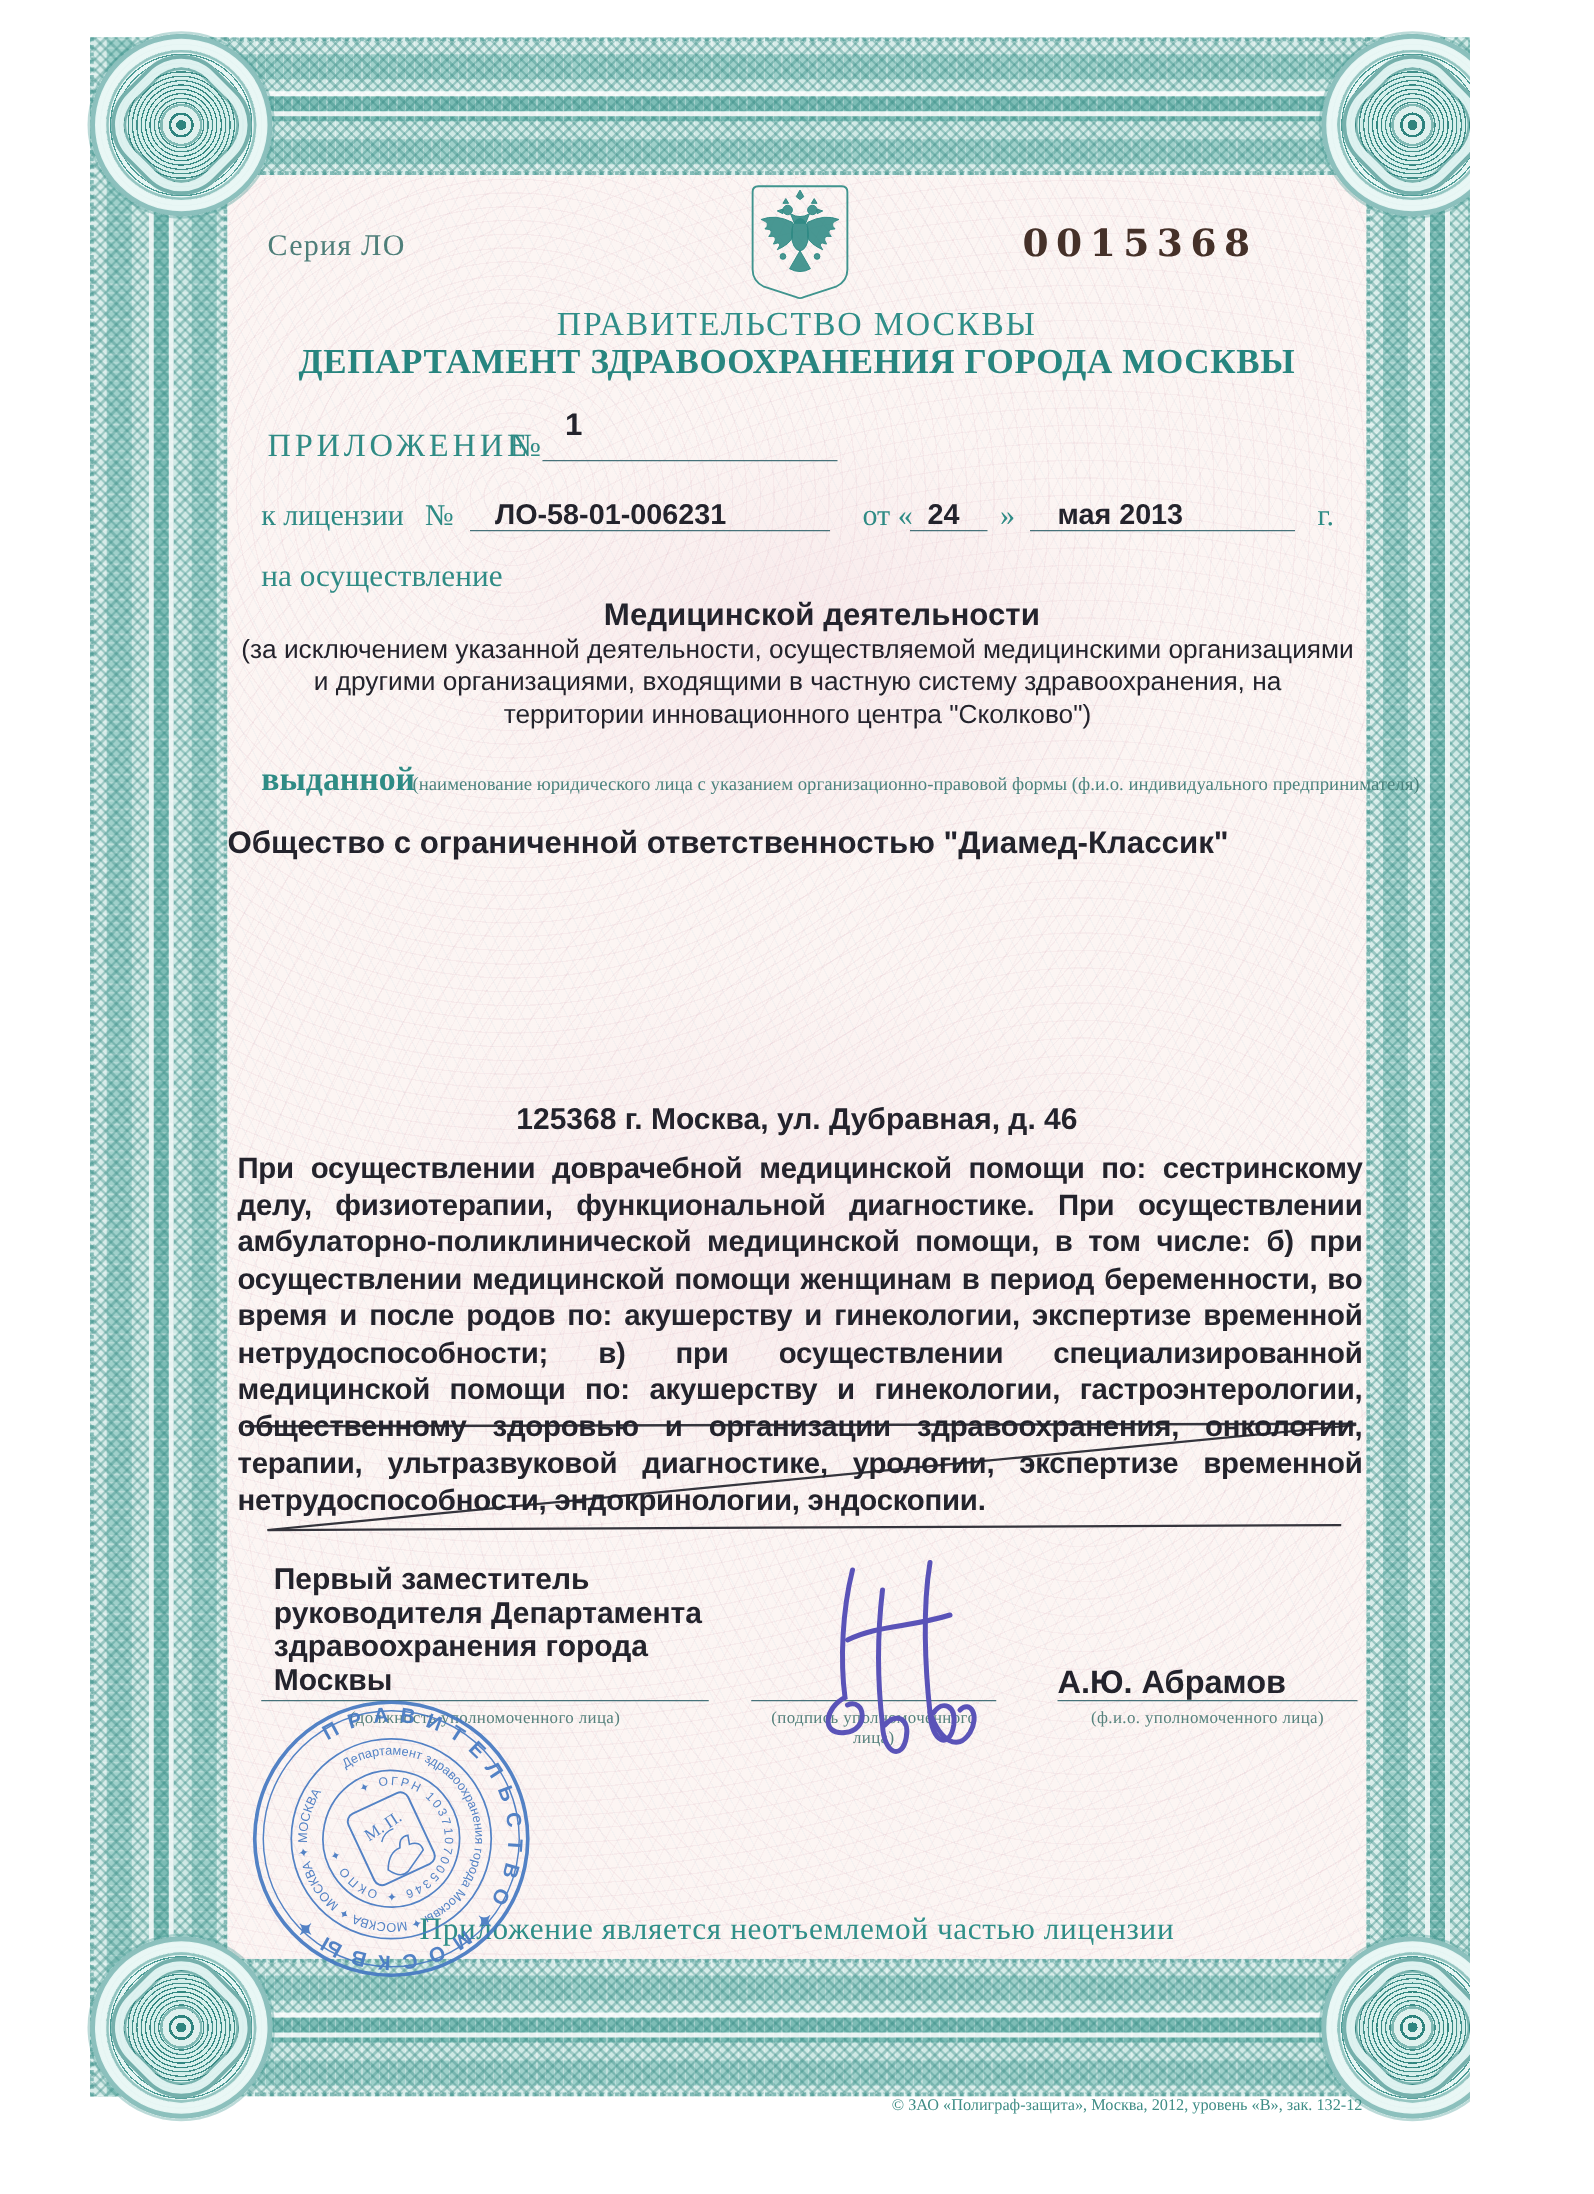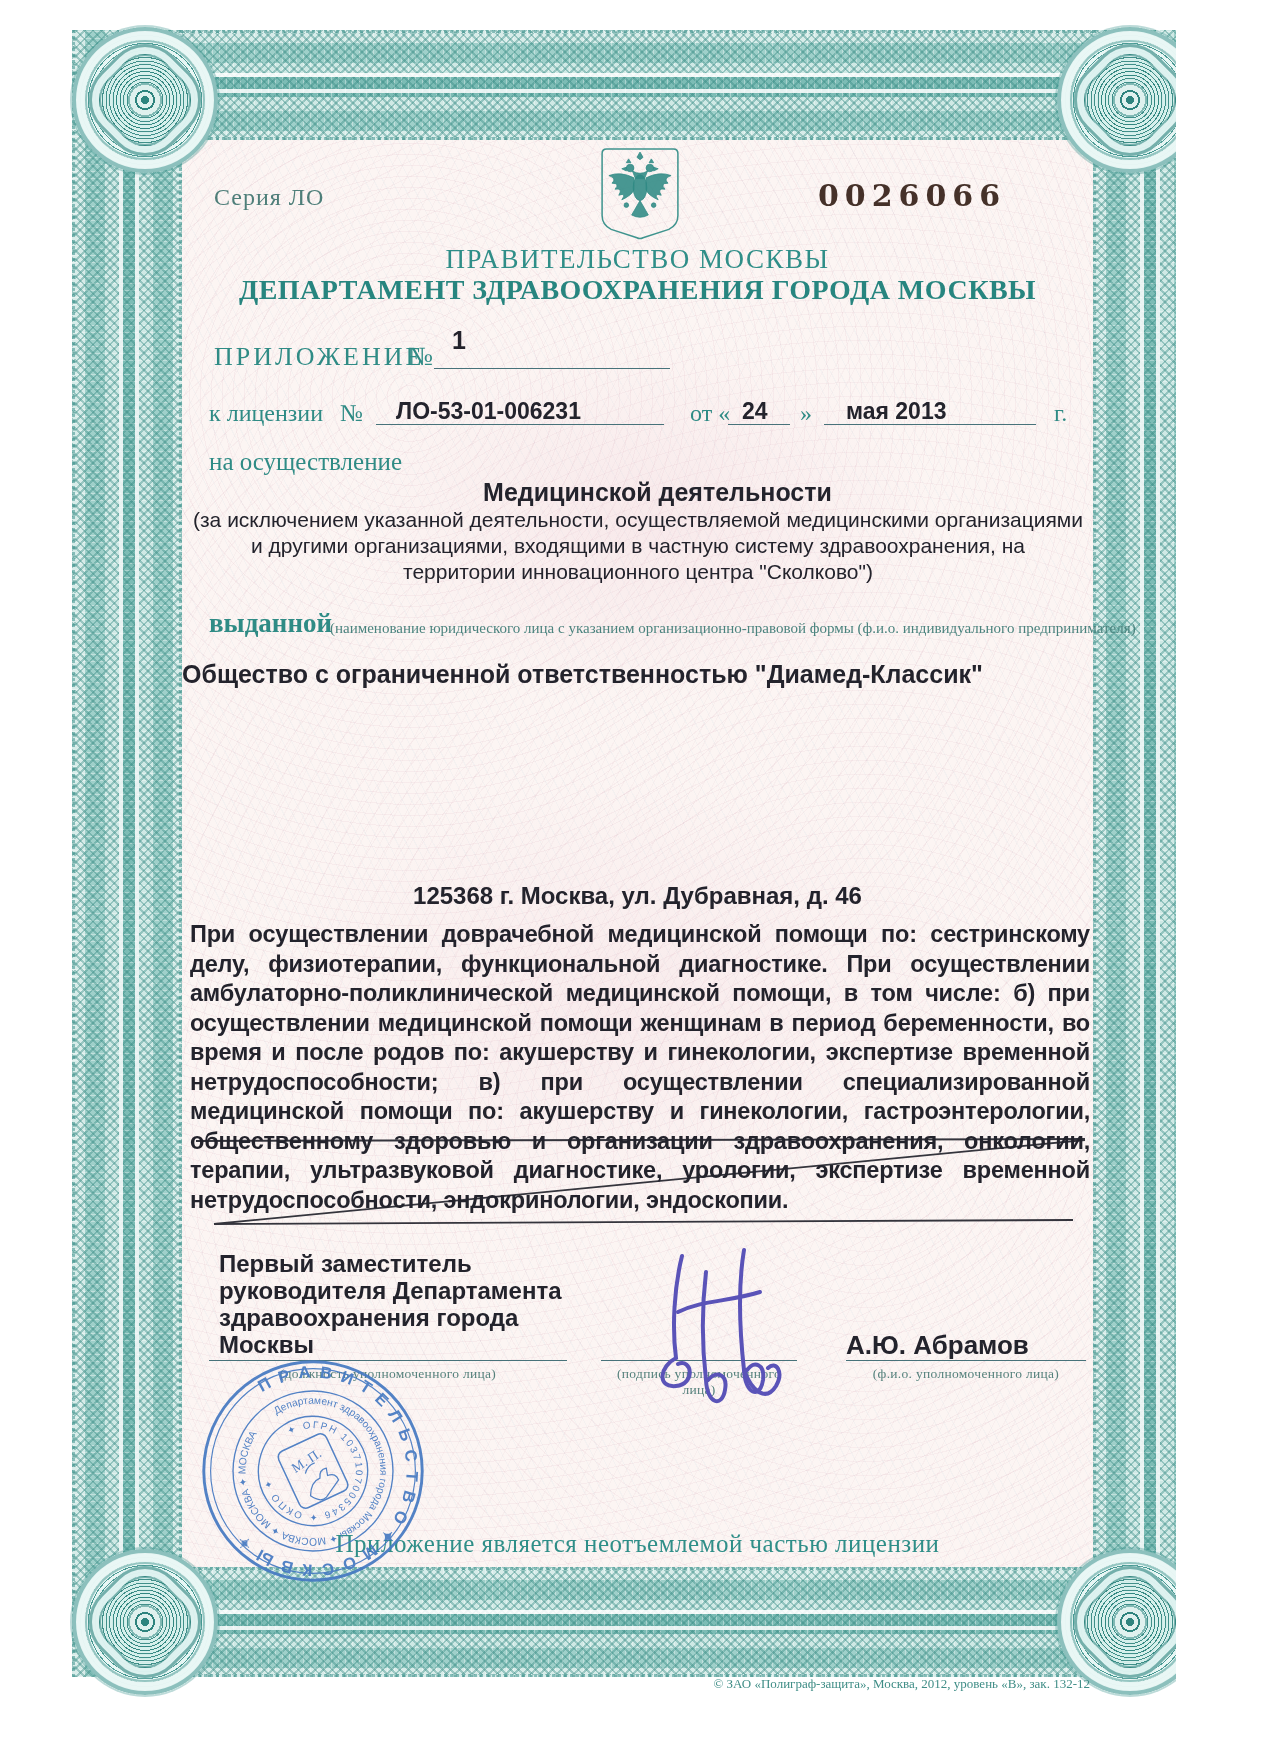--- a/index.html
+++ b/index.html
@@ -156,33 +156,33 @@
       <path d="M44 33 q10 6 20 0 l-4 10 h-12 z"></path>
       <ellipse cx="54" cy="55" rx="9" ry="17"></ellipse>
       <path d="M46 42 Q28 33 13 39 Q24 43 17 49 Q28 49 21 57 Q32 55 26 65 Q37 61 30 71 Q43 65 46 58 Z"></path>
       <path d="M62 42 Q80 33 95 39 Q84 43 91 49 Q80 49 87 57 Q76 55 82 65 Q71 61 78 71 Q65 65 62 58 Z"></path>
       <path d="M54 72 l-11 19 q11 6 22 0 z"></path>
       <circle cx="36" cy="78" r="3"></circle>
         <circle cx="72" cy="78" r="3"></circle>
     </g>
   </svg>
 
-  <div class="abs serial">0026066</div>
+  <div class="abs serial">0015368</div>
   <div class="abs gov">ПРАВИТЕЛЬСТВО МОСКВЫ</div>
   <div class="abs dept">ДЕПАРТАМЕНТ ЗДРАВООХРАНЕНИЯ ГОРОДА МОСКВЫ</div>
 
   <div class="abs app-label teal">ПРИЛОЖЕНИЕ</div>
   <div class="abs app-sign teal">№</div>
   <div class="abs app-value dark">1</div>
   <div class="abs formline line-app"></div>
 
   <div class="abs lic-label teal">к лицензии</div>
   <div class="abs lic-sign teal">№</div>
   <div class="abs formline line-lic1"></div>
-  <div class="abs lic-value dark">ЛО-53-01-006231</div>
+  <div class="abs lic-value dark">ЛО-58-01-006231</div>
   <div class="abs lic-from teal">от «</div>
   <div class="abs lic-day dark">24</div>
   <div class="abs formline line-day"></div>
   <div class="abs lic-close teal">»</div>
   <div class="abs formline line-lic2"></div>
   <div class="abs lic-month dark">мая 2013</div>
   <div class="abs lic-g teal">г.</div>
 
   <div class="abs intro teal">на осуществление</div>
   <div class="abs act-title dark">Медицинской деятельности</div>

